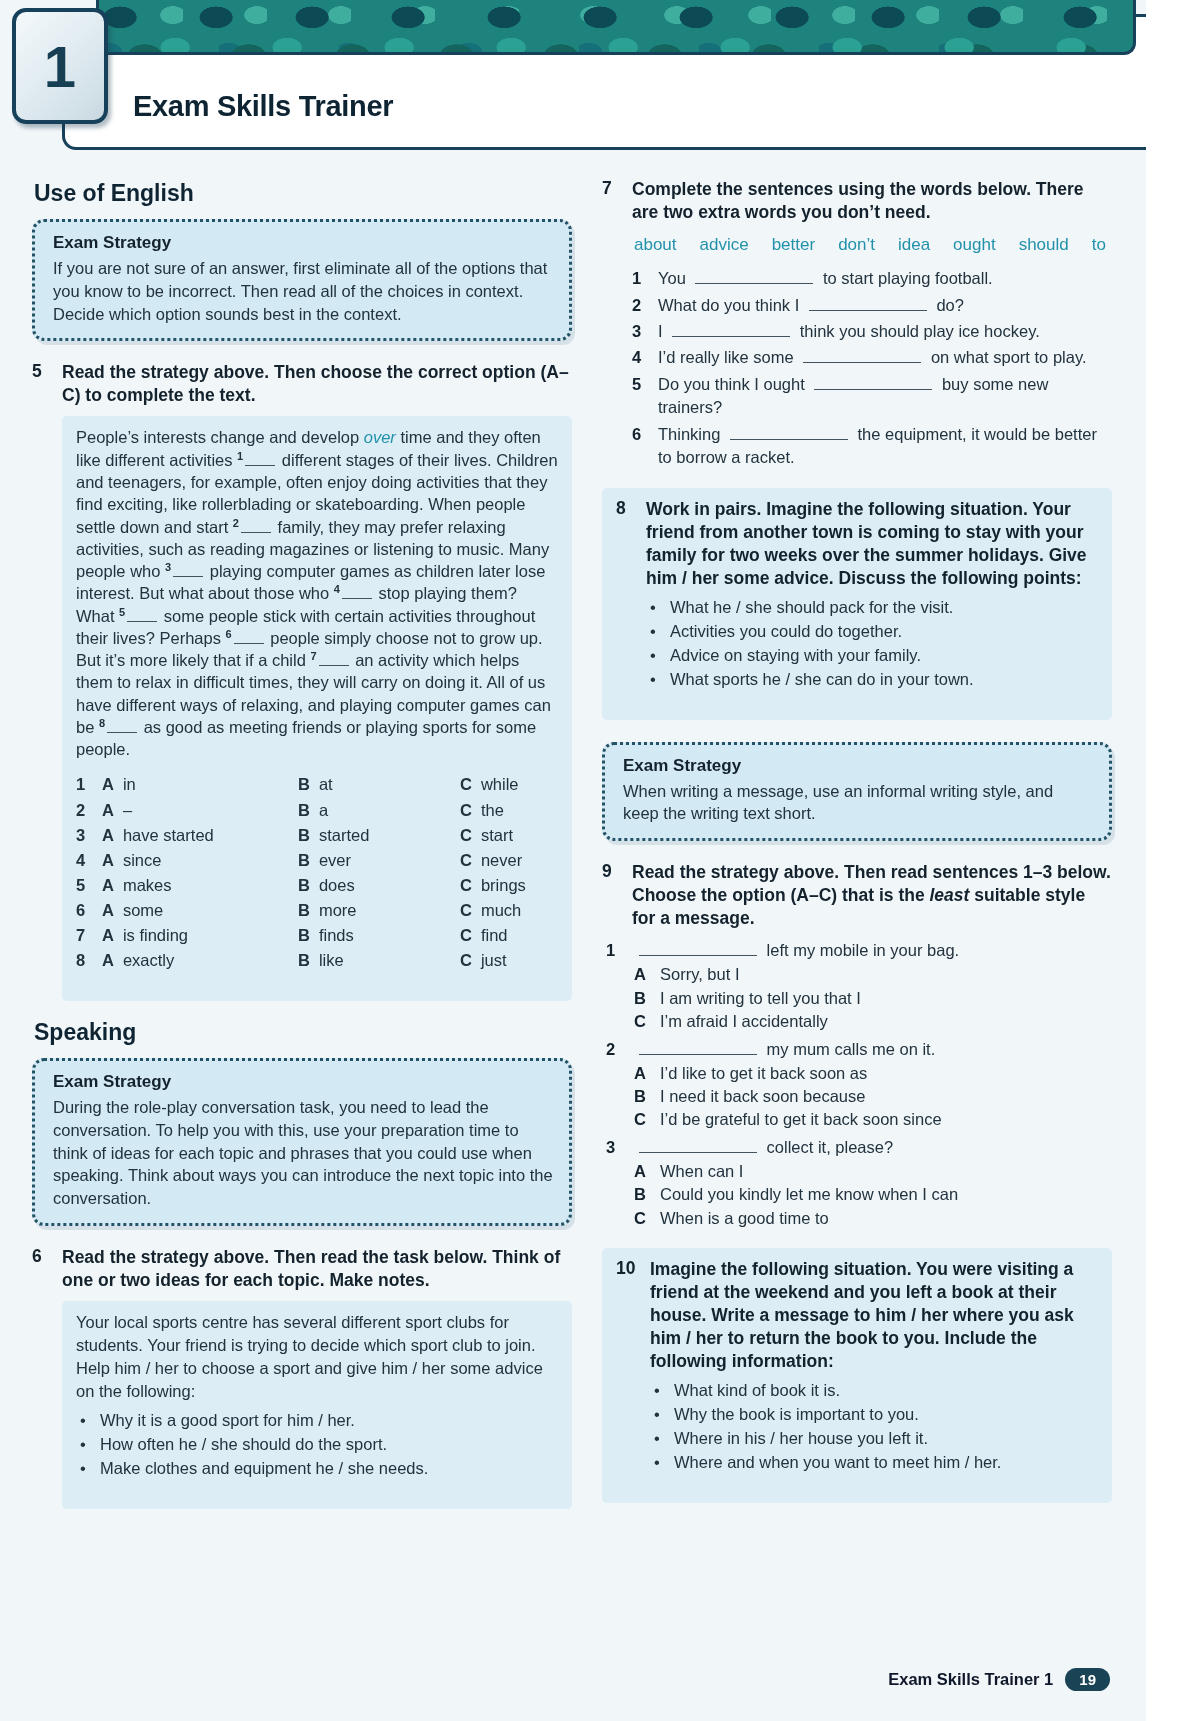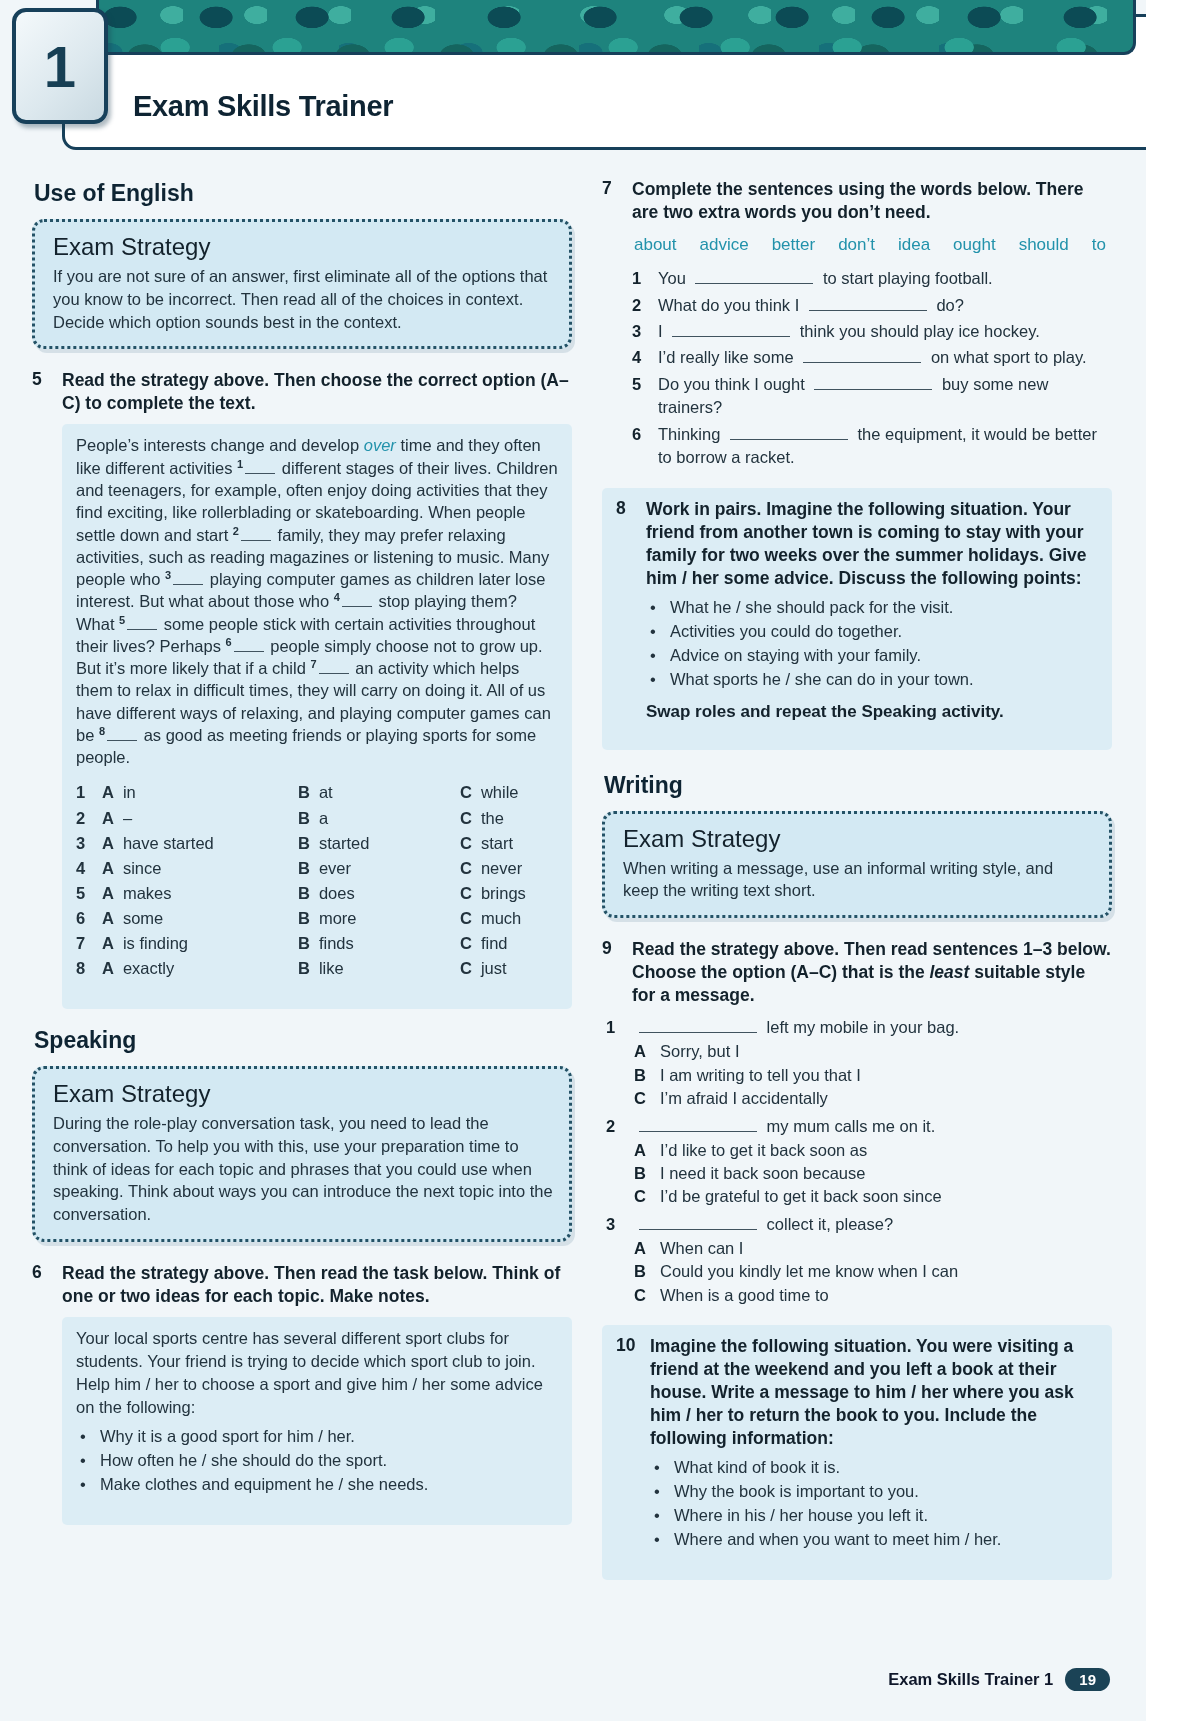--- a/index.html
+++ b/index.html
@@ -48,21 +48,21 @@
   .col-right { flex:1; min-width:0; }
   h2.section {
     font-size:23px; font-weight:bold; color:#0e2433; margin:2px 0 12px 2px;
   }
   
   .strategy {
     border:3px dotted #245266; border-radius:12px; background:#d3e9f3;
     padding:11px 16px 13px 18px; margin:0 0 20px 0;
     box-shadow:3px 4px 0 rgba(140,170,185,.28);
   }
-  .strategy h3 { font-size:24px; font-weight:normal; color:#13222c; margin-bottom:4px; }
+  .strategy h3 { font-size:17px; font-weight:bold; color:#13222c; margin-bottom:4px; }
   .strategy p  { font-size:16.5px; line-height:1.38; color:#22333e; }
   
   .ex { margin-bottom:18px; }
   .ex-head { display:flex; margin-bottom:9px; }
   .ex-num  { flex:none; width:30px; font-size:17.5px; font-weight:bold; color:#13222c; }
   .ex-num.wide { width:34px; }
   .ex-instr { flex:1; font-size:17.5px; font-weight:bold; color:#13222c; line-height:1.32; }
   .ex-body { margin-left:30px; }
   .panel { background:#dcedf5; border-radius:5px; }
   .pad-panel { padding:10px 12px 28px 14px; }
@@ -367,24 +367,22 @@
             </div>
             <div class="bullet-row">
               <span class="bullet-dot">•</span>
               <span class="bullet-text">Advice on staying with your family.</span>
             </div>
             <div class="bullet-row">
               <span class="bullet-dot">•</span>
               <span class="bullet-text">What sports he / she can do in your town.</span>
             </div>
           </div>
-        <p class="outro">Swap roles and repeat the Speaking activity.</p>
-      </div>
-
-      <h2 class="section">Writing</h2>
+      </div>
+
 
       <aside class="strategy">
         <h3>Exam Strategy</h3>
         <p>When writing a message, use an informal writing style, and keep the writing text short.</p>
       </aside>
 
       <div class="ex">
         <div class="ex-head">
           <span class="ex-num">9</span>
           <p class="ex-instr"><span>Read the strategy above. Then read sentences 1–3 below. Choose the option (A–C) that is the </span><em class="least">least</em><span> suitable style for a message.</span></p>

